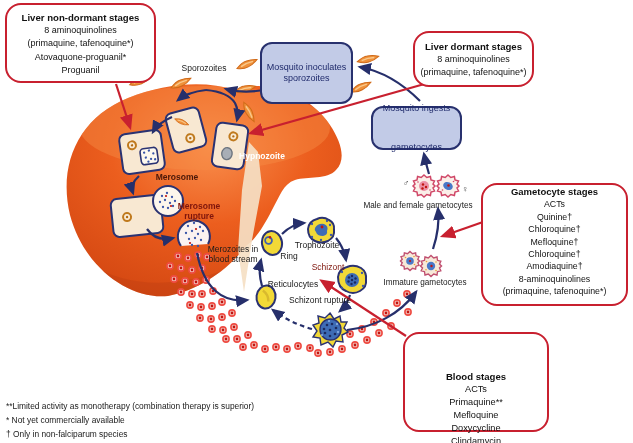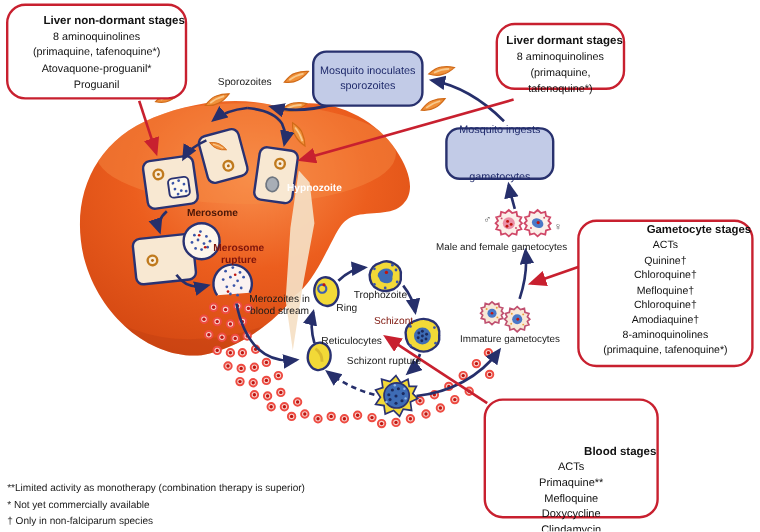--- a/index.html
+++ b/index.html
@@ -1,21 +1,21 @@
 <!DOCTYPE html>
 <html><head>
 <meta charset="utf-8">
 <style>
   html,body{margin:0;padding:0;background:#fff;}
   #stage{position:relative;width:633px;height:443px;background:#fff;overflow:hidden;
          font-family:"Liberation Sans",sans-serif;}
   #art{position:absolute;left:0;top:0;z-index:1;}
   .rbox{position:absolute;z-index:2;background:#fff;border:2.5px solid #C8202F;border-radius:16px;
         box-sizing:border-box;text-align:center;color:#111;}
-  .rbox .t{font-weight:bold;text-align:right;}
+  .rbox .t{font-weight:bold;}
   .bbox{position:absolute;z-index:2;background:#C2CBE7;border:2.5px solid #28316E;border-radius:12px;
         box-sizing:border-box;display:flex;flex-direction:column;justify-content:center;
         text-align:center;color:#1F2A6B;font-size:9px;line-height:11.5px;}
   #foot{position:absolute;left:6px;top:399px;z-index:2;font-size:8.4px;line-height:14px;color:#1a1a1a;}
   svg text{font-family:"Liberation Sans",sans-serif;}
 </style>
 </head>
 <body>
 
 <div id="stage">
@@ -318,21 +318,21 @@
 </svg>
 
 <div class="rbox" style="left:5px;top:3px;width:151px;height:80px;padding-top:6px;font-size:9px;line-height:13.2px;">
   <div class="t" style="font-size:9.6px;">Liver non-dormant stages</div>
   <div>8 aminoquinolines</div>
   <div>(primaquine, tafenoquine*)</div>
   <div>Atovaquone-proguanil*</div>
   <div>Proguanil</div>
 </div>
 
-<div class="rbox" style="left:413px;top:19px;width:108px;height:56px;padding-top:7px;font-size:9px;line-height:13.2px;">
+<div class="rbox" style="left:413px;top:31px;width:121px;height:56px;padding-top:7px;font-size:9px;line-height:13.2px;">
   <div class="t" style="font-size:9.6px;">Liver dormant stages</div>
   <div>8 aminoquinolines</div>
   <div>(primaquine, tafenoquine*)</div>
 </div>
 
 <div class="rbox" style="left:481px;top:183px;width:147px;height:123px;padding-top:1px;font-size:8.8px;line-height:12.4px;">
   <div class="t" style="font-size:9.5px;">Gametocyte stages</div>
   <div>ACTs</div>
   <div>Quinine†</div>
   <div>Chloroquine†</div>
@@ -345,21 +345,21 @@
 
 <div class="rbox" style="left:403px;top:332px;width:146px;height:100px;padding-top:8px;font-size:9.2px;line-height:13px;">
   <div class="t" style="font-size:9.6px;margin-top:28px;">Blood stages</div>
   <div>ACTs</div>
   <div>Primaquine**</div>
   <div>Mefloquine</div>
   <div>Doxycycline</div>
   <div>Clindamycin</div>
 </div>
 
-<div class="bbox" style="left:260px;top:42px;width:93px;height:47px;">
+<div class="bbox" style="left:260px;top:42px;width:93px;height:62px;">
   <div>Mosquito inoculates</div>
   <div>sporozoites</div>
 </div>
 
 <div class="bbox" style="left:371px;top:106px;width:91px;height:44px;gap:27px;">
   <div>Mosquito ingests</div>
   <div>gametocytes</div>
 </div>
 
 <div id="foot">

